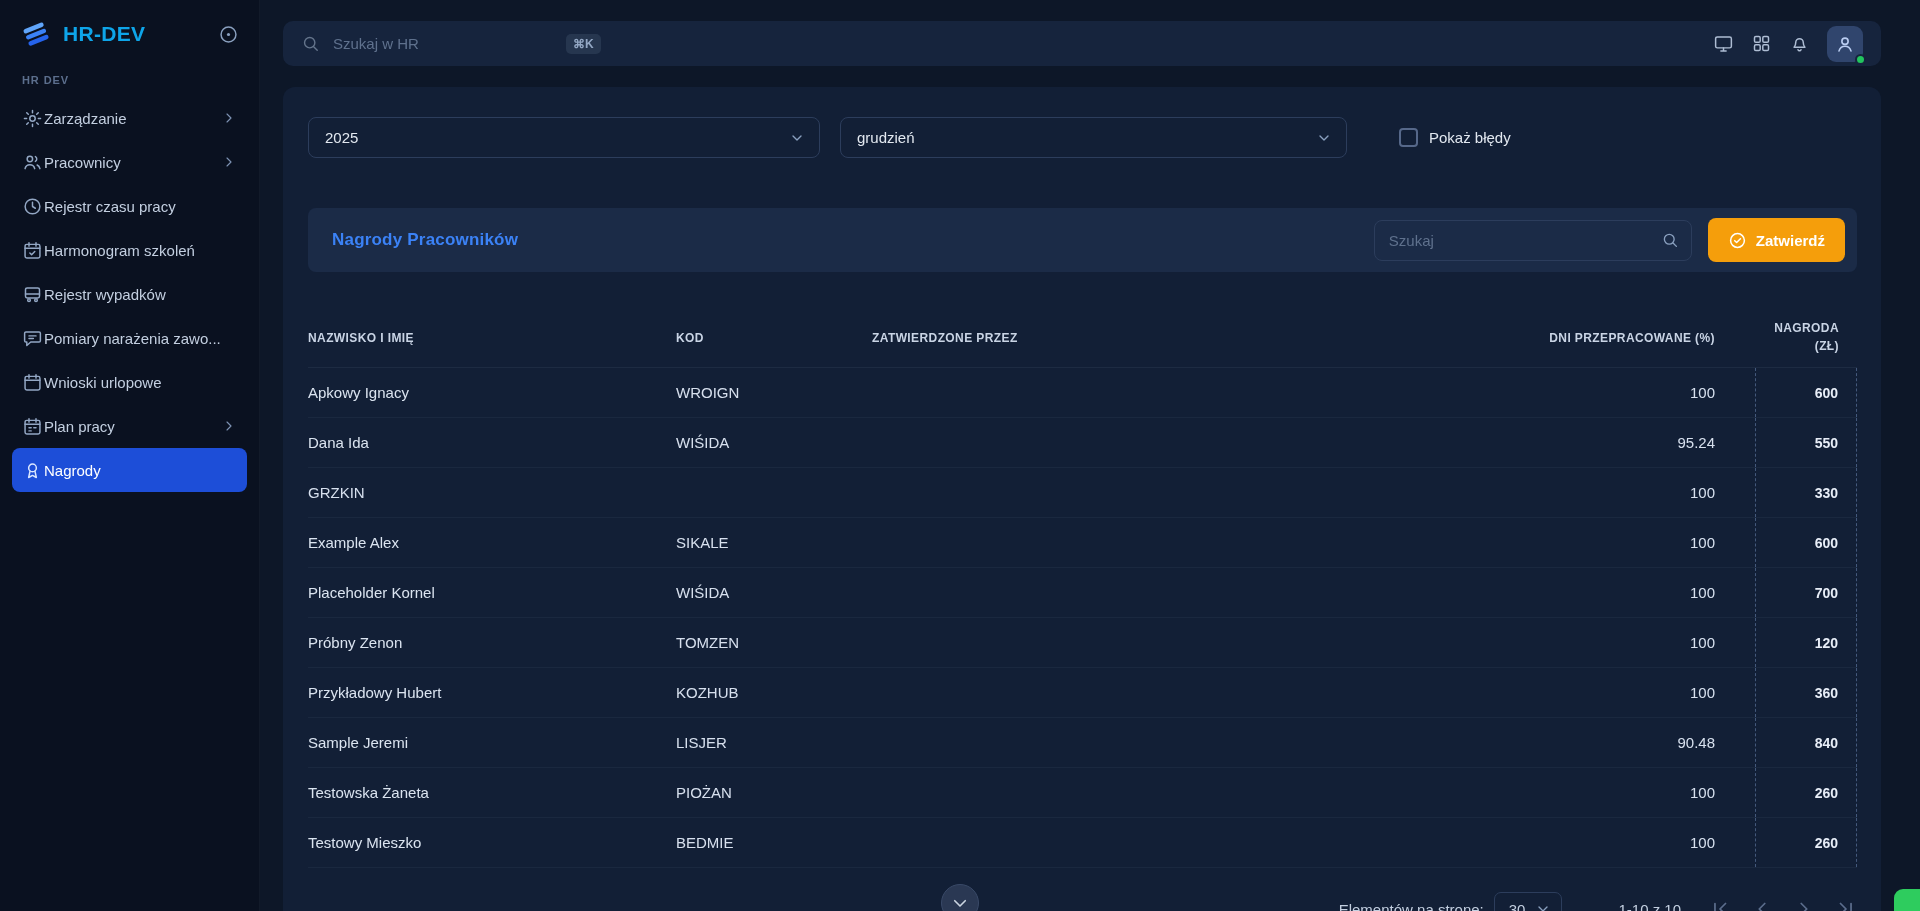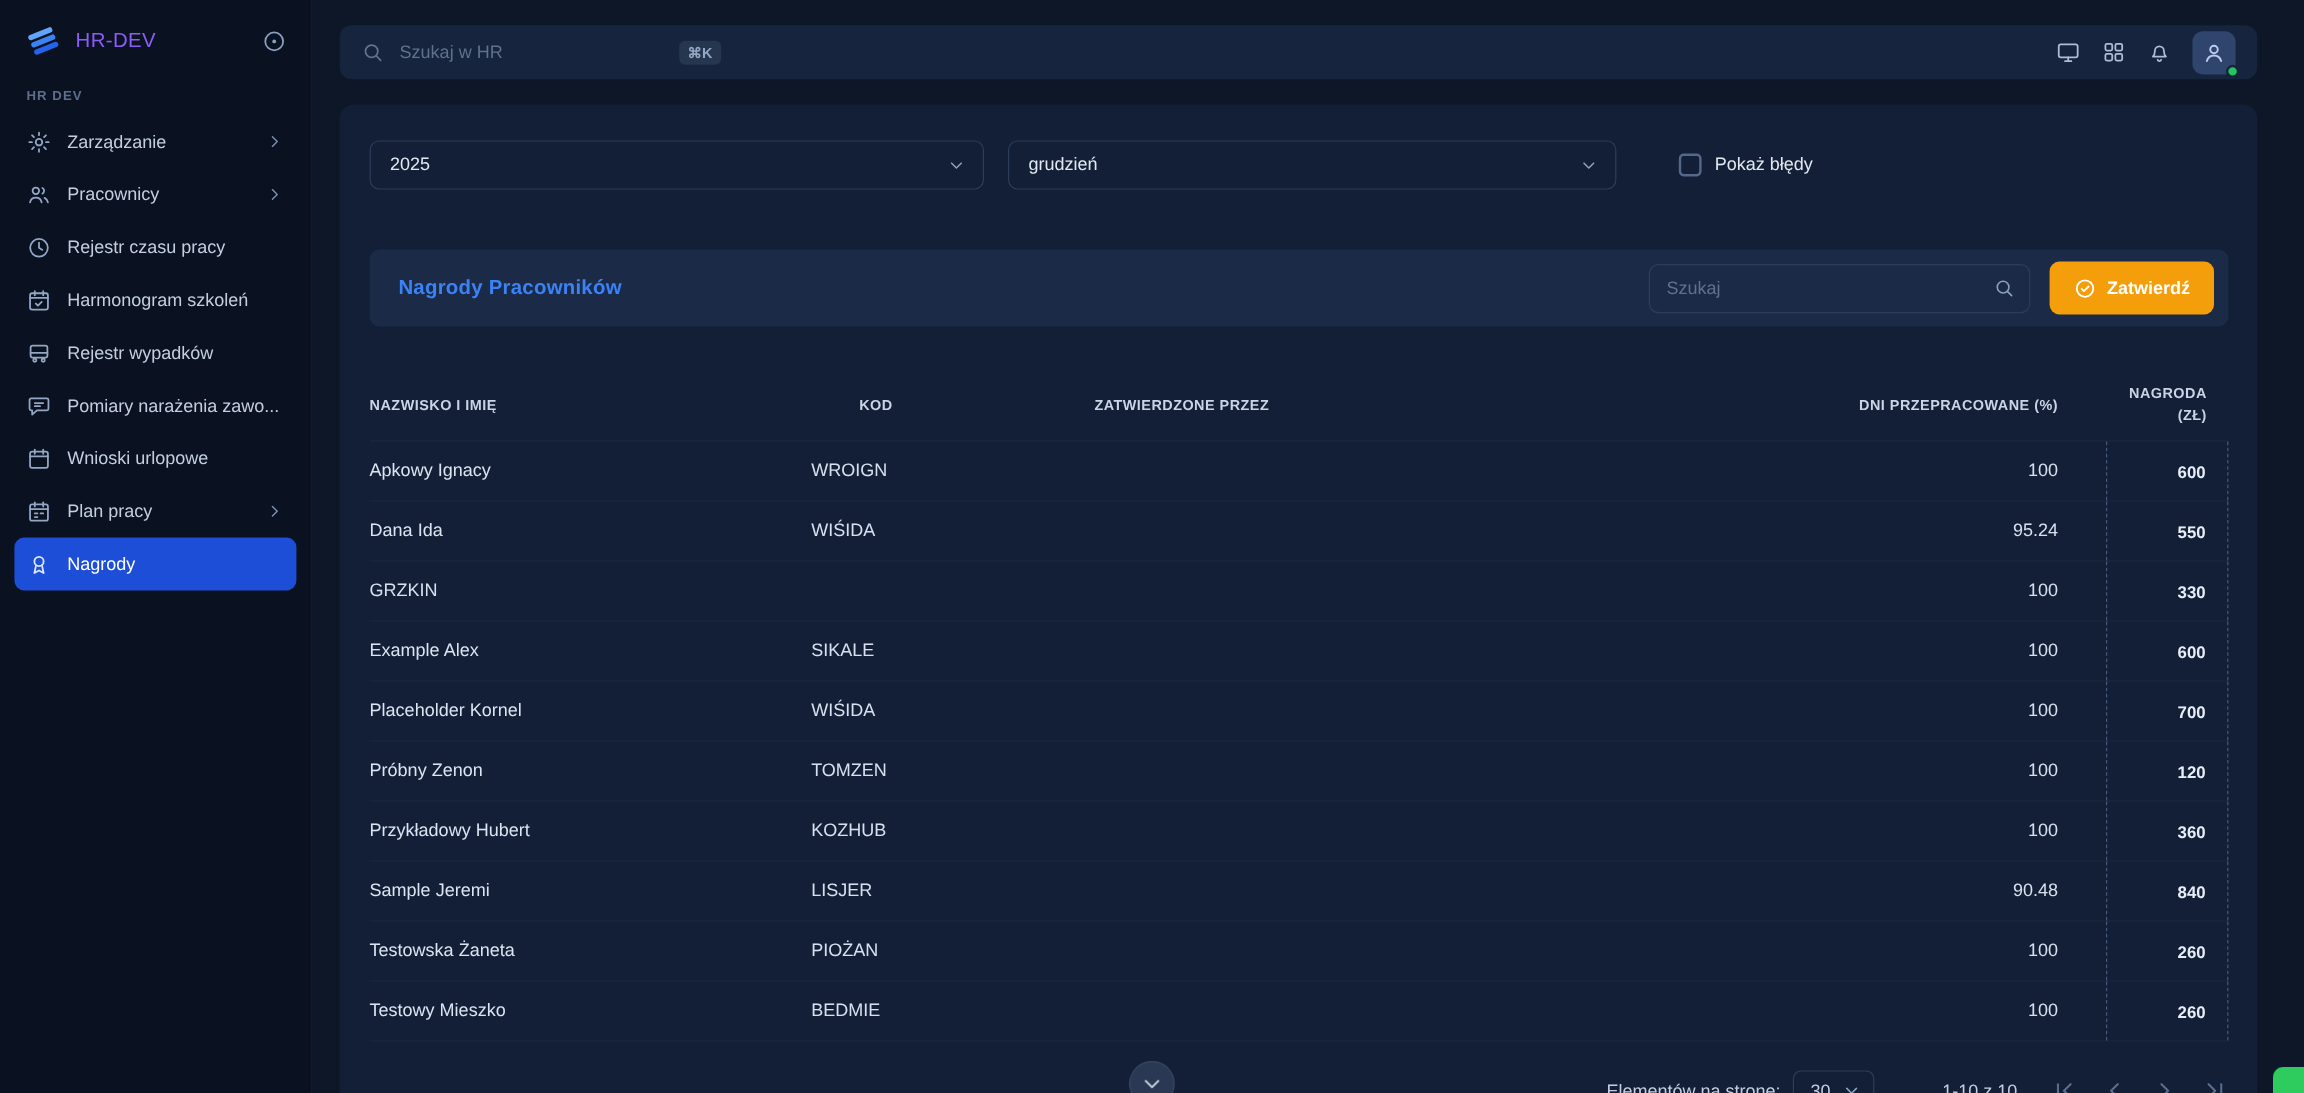--- a/index.html
+++ b/index.html
@@ -17,26 +17,26 @@
 
   
   .sidebar {
     width:260px; flex-shrink:0;
     background:#0a1120;
     border-right:1px solid rgba(148,163,184,.06);
     padding:0 12px;
   }
   .logo-row { display:flex; align-items:center; gap:11px; padding:18px 8px 8px 8px; }
   .logo-icon { width:32px; height:32px; }
-  .logo-text { font-size:17px; font-weight:400; color:#8b5cf6; letter-spacing:.3px; flex:1; }
+  .logo-text { font-size:21px; font-weight:700; color:#0ea5e9; letter-spacing:.3px; flex:1; }
   .collapse-btn { width:21px; height:21px; color:#8aa0bf; cursor:pointer; background:none; border:none; }
   .section-label { font-size:11px; font-weight:700; letter-spacing:.9px; color:#5c6f8d; padding:16px 10px 10px 10px; }
 
   .menu-item {
-    display:flex; align-items:center; gap:13px;
+    display:flex; align-items:center; gap:1px;
     height:44px; padding:0 10px; border-radius:8px;
     color:#c3cfe0; font-size:15px; cursor:pointer; white-space:nowrap;
   }
   .menu-item .mi-icon { width:21px; height:21px; color:#93a7c4; flex-shrink:0; }
   .menu-item .mi-icon svg { width:100%; height:100%; }
   .menu-item .mi-label { flex:1; overflow:hidden; text-overflow:ellipsis; }
   .menu-item .mi-chev { width:16px; height:16px; color:#7e93b4; flex-shrink:0; }
   .menu-item .mi-chev svg { width:100%; height:100%; }
   .menu-item.active { background:var(--active-item, #1d4ed8); color:#ffffff; }
   .menu-item.active .mi-icon { color:#dbe7ff; }
@@ -118,21 +118,21 @@
     display:flex; align-items:center; gap:9px; padding:0 20px; cursor:pointer;
   }
   .approve-btn .ck { width:19px; height:19px; }
 
   
   .thead {
     display:flex; align-items:center; margin-top:36px; height:60px;
     color:#c9d4e5; font-size:12px; font-weight:700; letter-spacing:.4px;
     border-bottom:1px solid rgba(148,163,184,.09);
   }
-  .col-name   { width:408px; }
+  .col-name   { width:368px; }
   .col-code   { width:196px; }
   .col-approved { flex:1; }
   .col-days   { width:300px; text-align:right; }
   .col-spacer { width:40px; }
   .col-award  { width:102px; text-align:right; padding-right:18px; line-height:1.45; }
 
   .trow {
     display:flex; align-items:stretch; height:50px;
     border-bottom:1px solid rgba(148,163,184,.07);
     font-size:15px; color:#dbe4f0; cursor:default;

